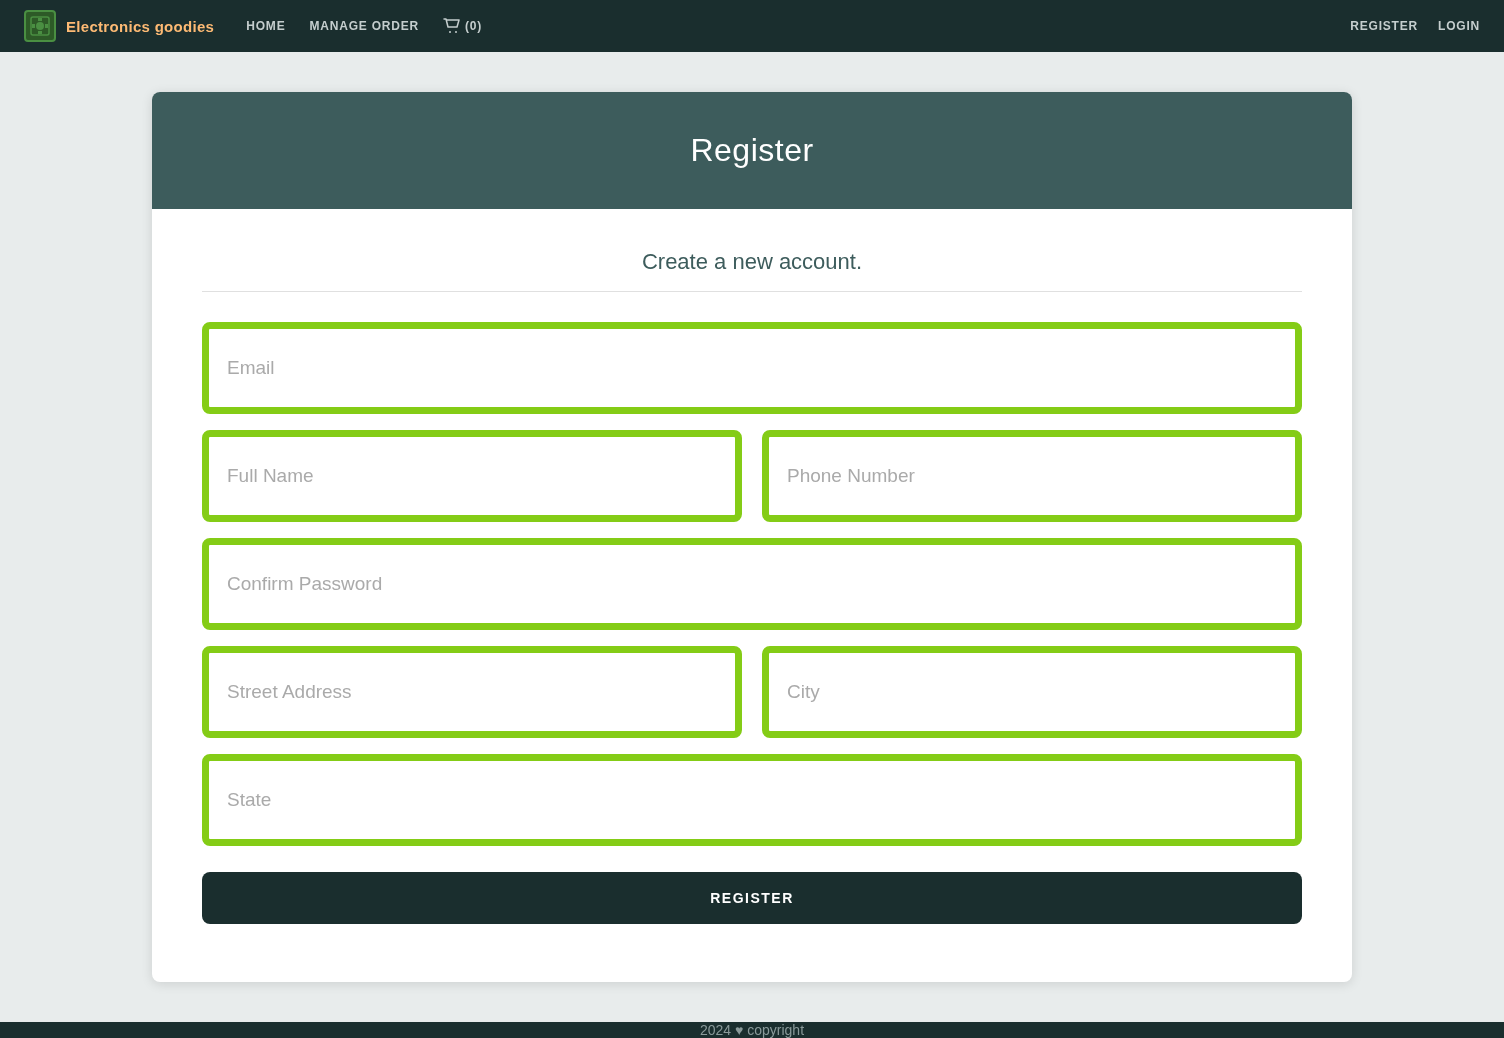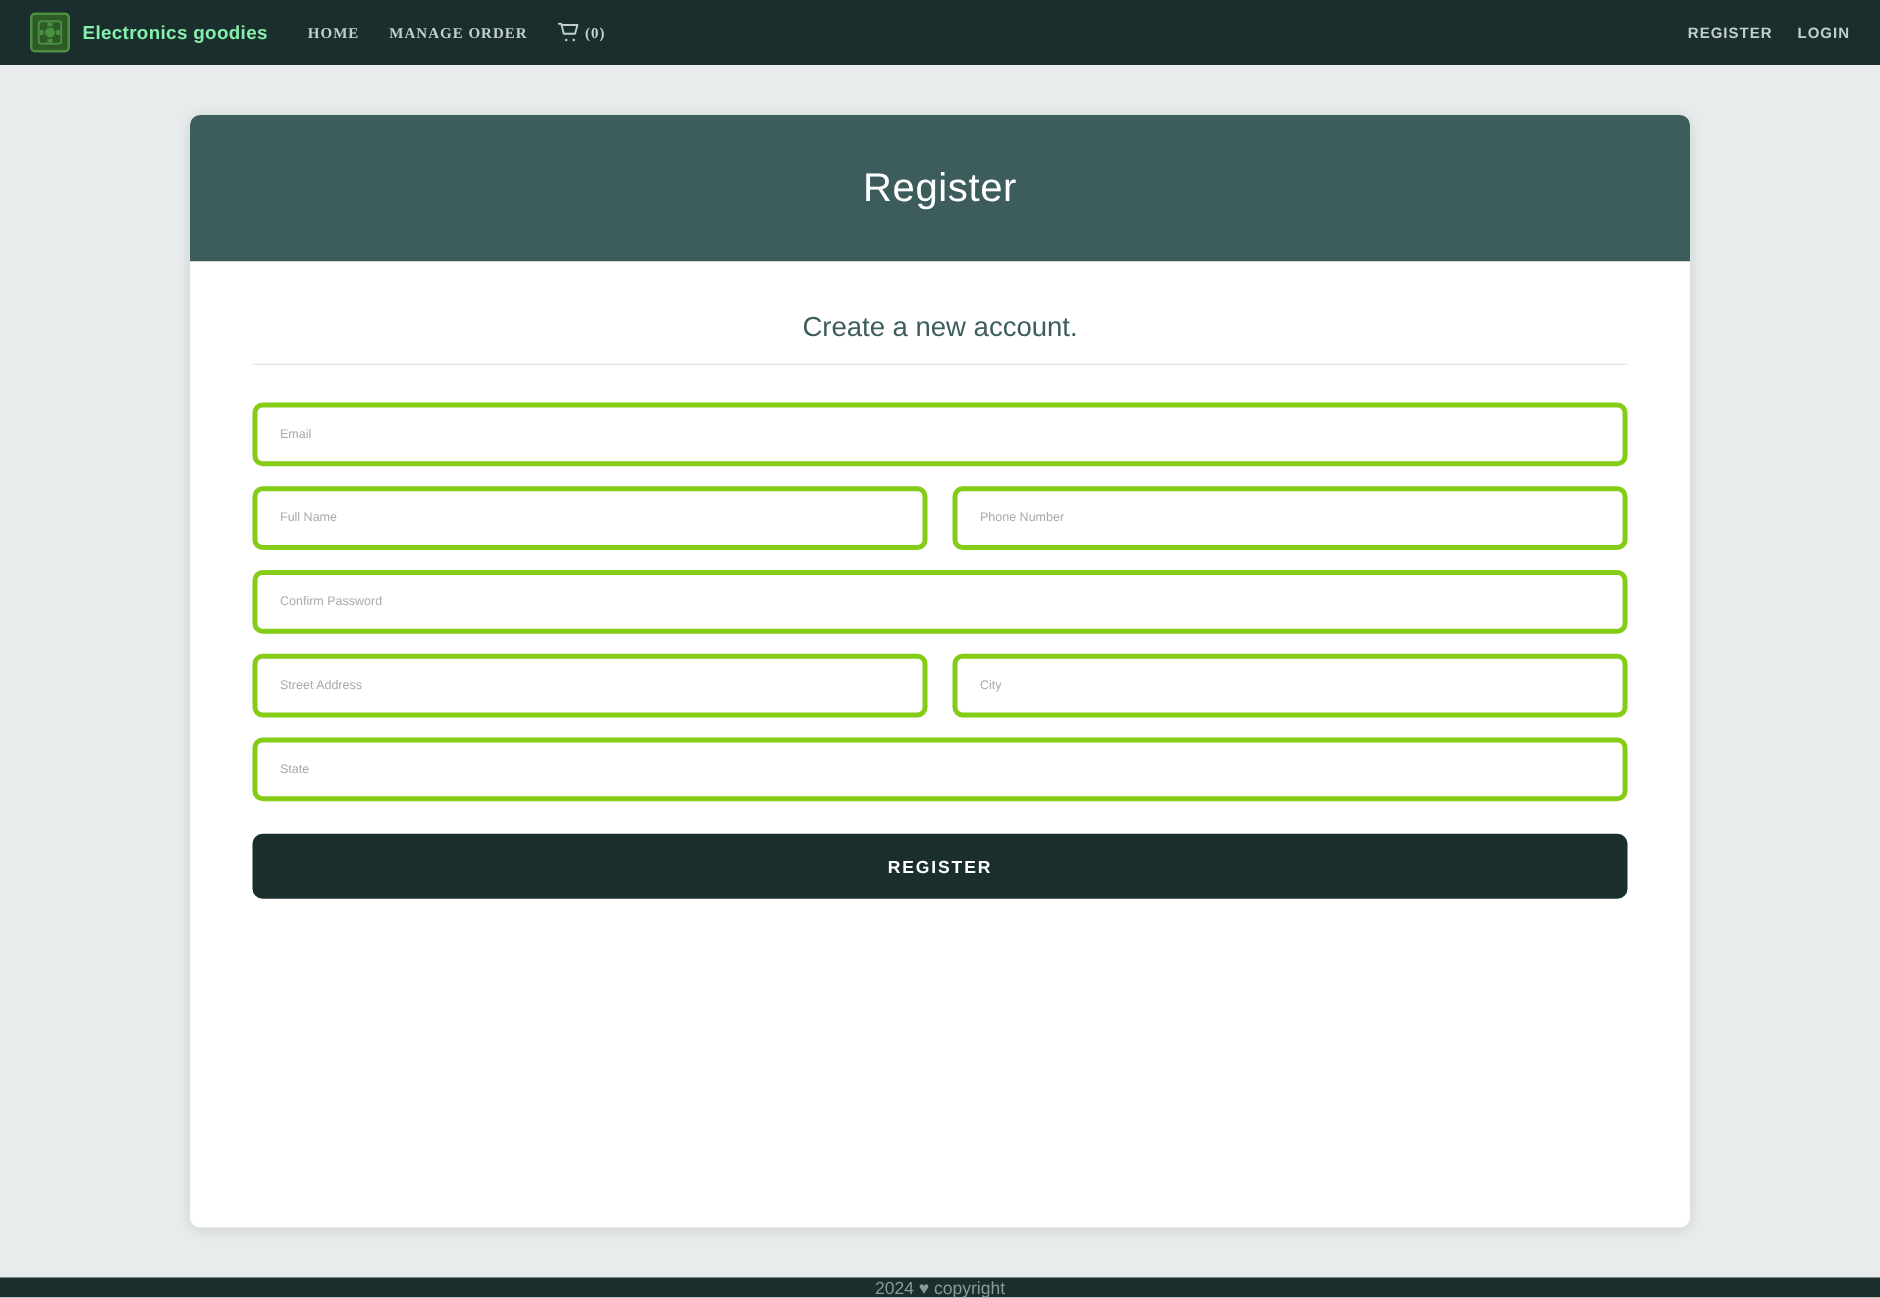--- a/index.html
+++ b/index.html
@@ -41,30 +41,29 @@
       border-radius: 4px;
       display: flex;
       align-items: center;
       justify-content: center;
       font-size: 14px;
     }
 
     .navbar-brand-name {
       font-size: 15px;
       font-weight: 600;
-      color: #86efac;
+      color: #fdba74;
       letter-spacing: 0.3px;
     }
 
     .navbar-nav {
       display: flex;
       align-items: center;
       gap: 24px;
       flex: 1;
-      font-family: Liberation Serif, serif;
     }
 
     .navbar-link {
       color: #c5cece;
       font-size: 12px;
       font-weight: 600;
       letter-spacing: 0.8px;
       text-transform: uppercase;
       cursor: pointer;
       text-decoration: none;
@@ -137,24 +136,24 @@
     }
 
     .form-row {
       display: flex;
       gap: 20px;
       margin-bottom: 16px;
     }
 
     .form-input {
       flex: 1;
-      padding: 16px 18px;
-      border: 4px solid #84cc16;
+      padding: 28px 18px;
+      border: 7px solid #84cc16;
       border-radius: 8px;
-      font-size: 10px;
+      font-size: 19px;
       color: #888;
       outline: none;
       background: white;
       transition: border-color 0.2s;
     }
 
     .form-input::placeholder {
       color: #aaa;
     }
 

